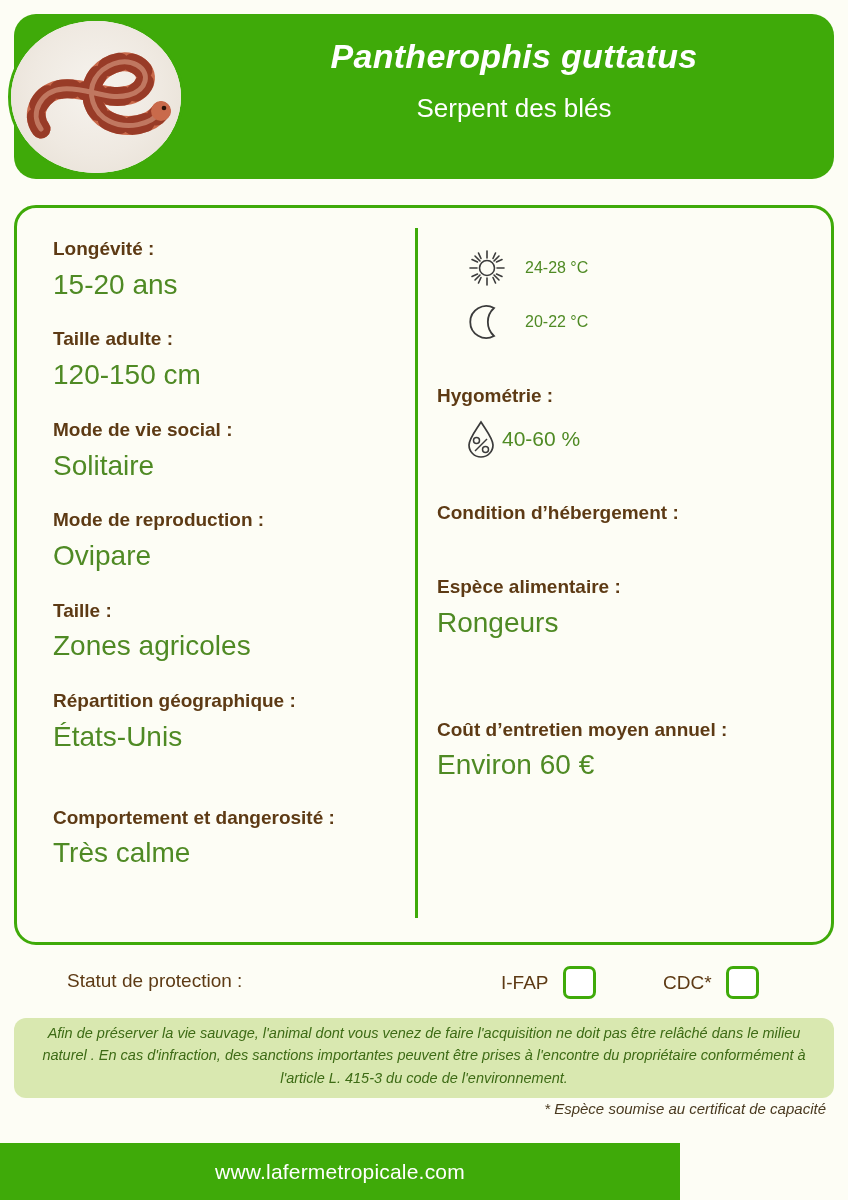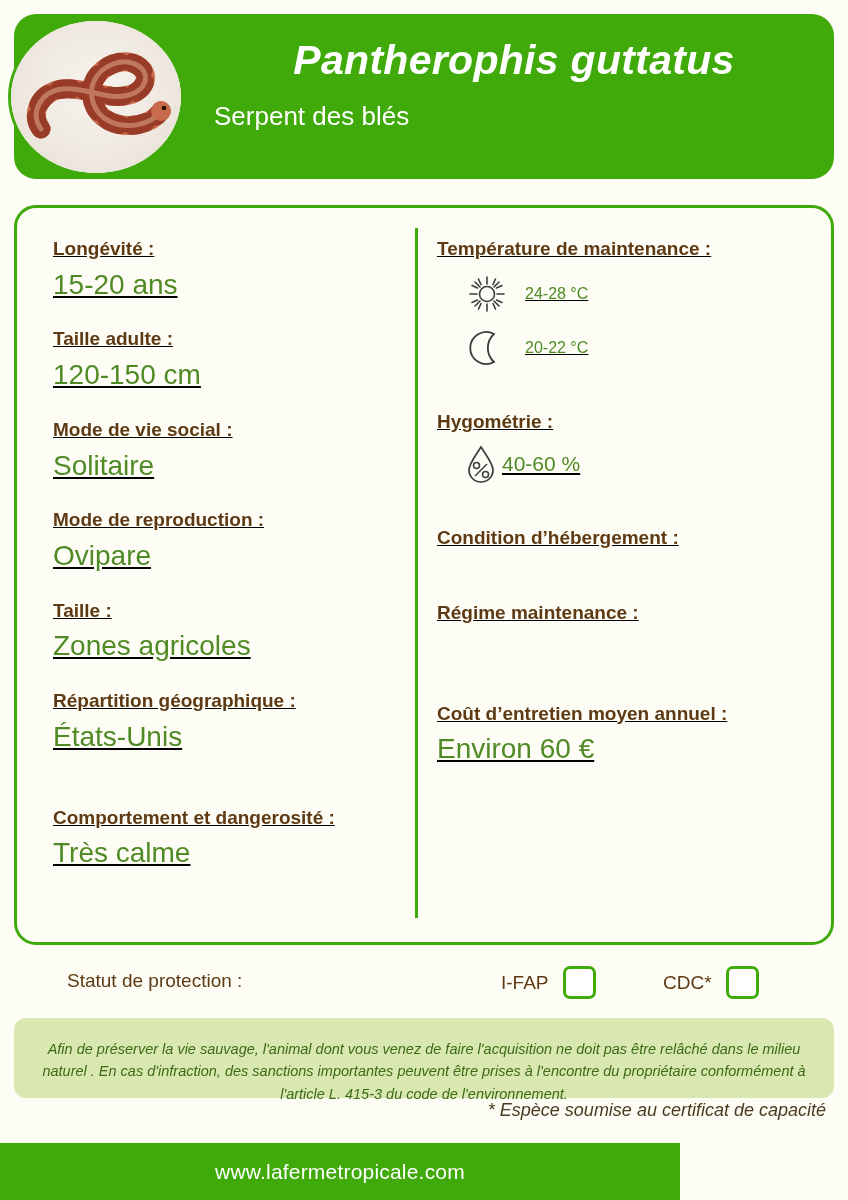--- a/index.html
+++ b/index.html
@@ -33,31 +33,32 @@
     box-sizing: border-box;
   }
   .header-text {
     position: absolute;
     left: 200px;
     top: 22px;
     right: 20px;
   }
   .species-name {
     color: #ffffff;
-    font-size: 41px;
+    font-size: 34px;
     font-style: italic;
     font-weight: bold;
     text-align: center;
     letter-spacing: 0.3px;
     margin: 0;
     line-height: 1.2;
   }
   .common-name {
     color: #ffffff;
     font-size: 26px;
+    text-align: center;
     margin: 16px 0 0 0;
     line-height: 1.2;
   }
 
   .photo-circle {
     position: absolute;
     left: 8px;
     top: 18px;
     width: 176px;
     height: 158px;
@@ -105,21 +106,21 @@
     top: 28px;
     width: 360px;
   }
   .col-right {
     position: absolute;
     left: 420px;
     top: 28px;
     width: 370px;
   }
 
-  .field { margin-bottom: 23px; text-decoration: underline; }
+  .field { margin-bottom: 23px; }
   .field-label {
     color: #5d3a14;
     font-size: 19px;
     font-weight: bold;
     line-height: 1.35;
     margin: 0;
   }
   .field-value {
     color: #4f8a24;
     font-size: 28px;
@@ -205,37 +206,37 @@
   
   .notice {
     position: absolute;
     left: 14px;
     top: 1018px;
     width: 820px;
     height: 80px;
     background: #d9e8b0;
     border-radius: 12px;
     box-sizing: border-box;
-    padding: 20px 26px;
+    padding: 4px 26px;
   }
   .notice p {
     margin: 0;
     color: #3d6b15;
     font-size: 14.5px;
     font-style: italic;
     text-align: center;
     line-height: 1.55;
   }
 
   .footnote {
     position: absolute;
     right: 22px;
     top: 1100px;
     color: #4a3a20;
-    font-size: 18px;
+    font-size: 15px;
     font-style: italic;
     text-align: right;
   }
 
   
   .footer {
     position: absolute;
     left: 0;
     top: 1143px;
     width: 680px;
@@ -303,21 +304,20 @@
       </div>
       <div class="spacer-lg"></div>
       <div class="field">
         <p class="field-label">Comportement et dangerosité :</p>
         <p class="field-value">Très calme</p>
       </div>
     </div>
 
     <div class="col-right">
       <div class="field">
-        <p class="field-label">Température de maintenance :</p>
         <div class="temp-row">
           <span class="icon">
             <svg width="40" height="40" viewBox="0 0 40 40">
               <circle cx="20" cy="20" r="7.5" fill="none" stroke="#3b3b3b" stroke-width="1.6"></circle>
               <g stroke="#3b3b3b" stroke-width="1.6" stroke-linecap="round">
                 <line x1="20" y1="3" x2="20" y2="10"></line>
                 <line x1="20" y1="30" x2="20" y2="37"></line>
                 <line x1="3" y1="20" x2="10" y2="20"></line>
                 <line x1="30" y1="20" x2="37" y2="20"></line>
                 <line x1="8" y1="8" x2="13" y2="13"></line>
@@ -366,21 +366,22 @@
 
       <div class="spacer-md"></div>
 
       <div class="field">
         <p class="field-label">Condition d’hébergement :</p>
       </div>
 
       <div class="spacer-lg"></div>
 
       <div class="field">
-        <p class="field-label">Régime maintenance :</p>
+        <p class="field-label">Espèce alimentaire :</p>
+        <p class="field-value">Rongeurs</p>
       </div>
 
       <div class="spacer-lg"></div>
       <div class="spacer-lg"></div>
 
       <div class="field">
         <p class="field-label">Coût d’entretien moyen annuel :</p>
         <p class="field-value">Environ 60 €</p>
       </div>
     </div>

